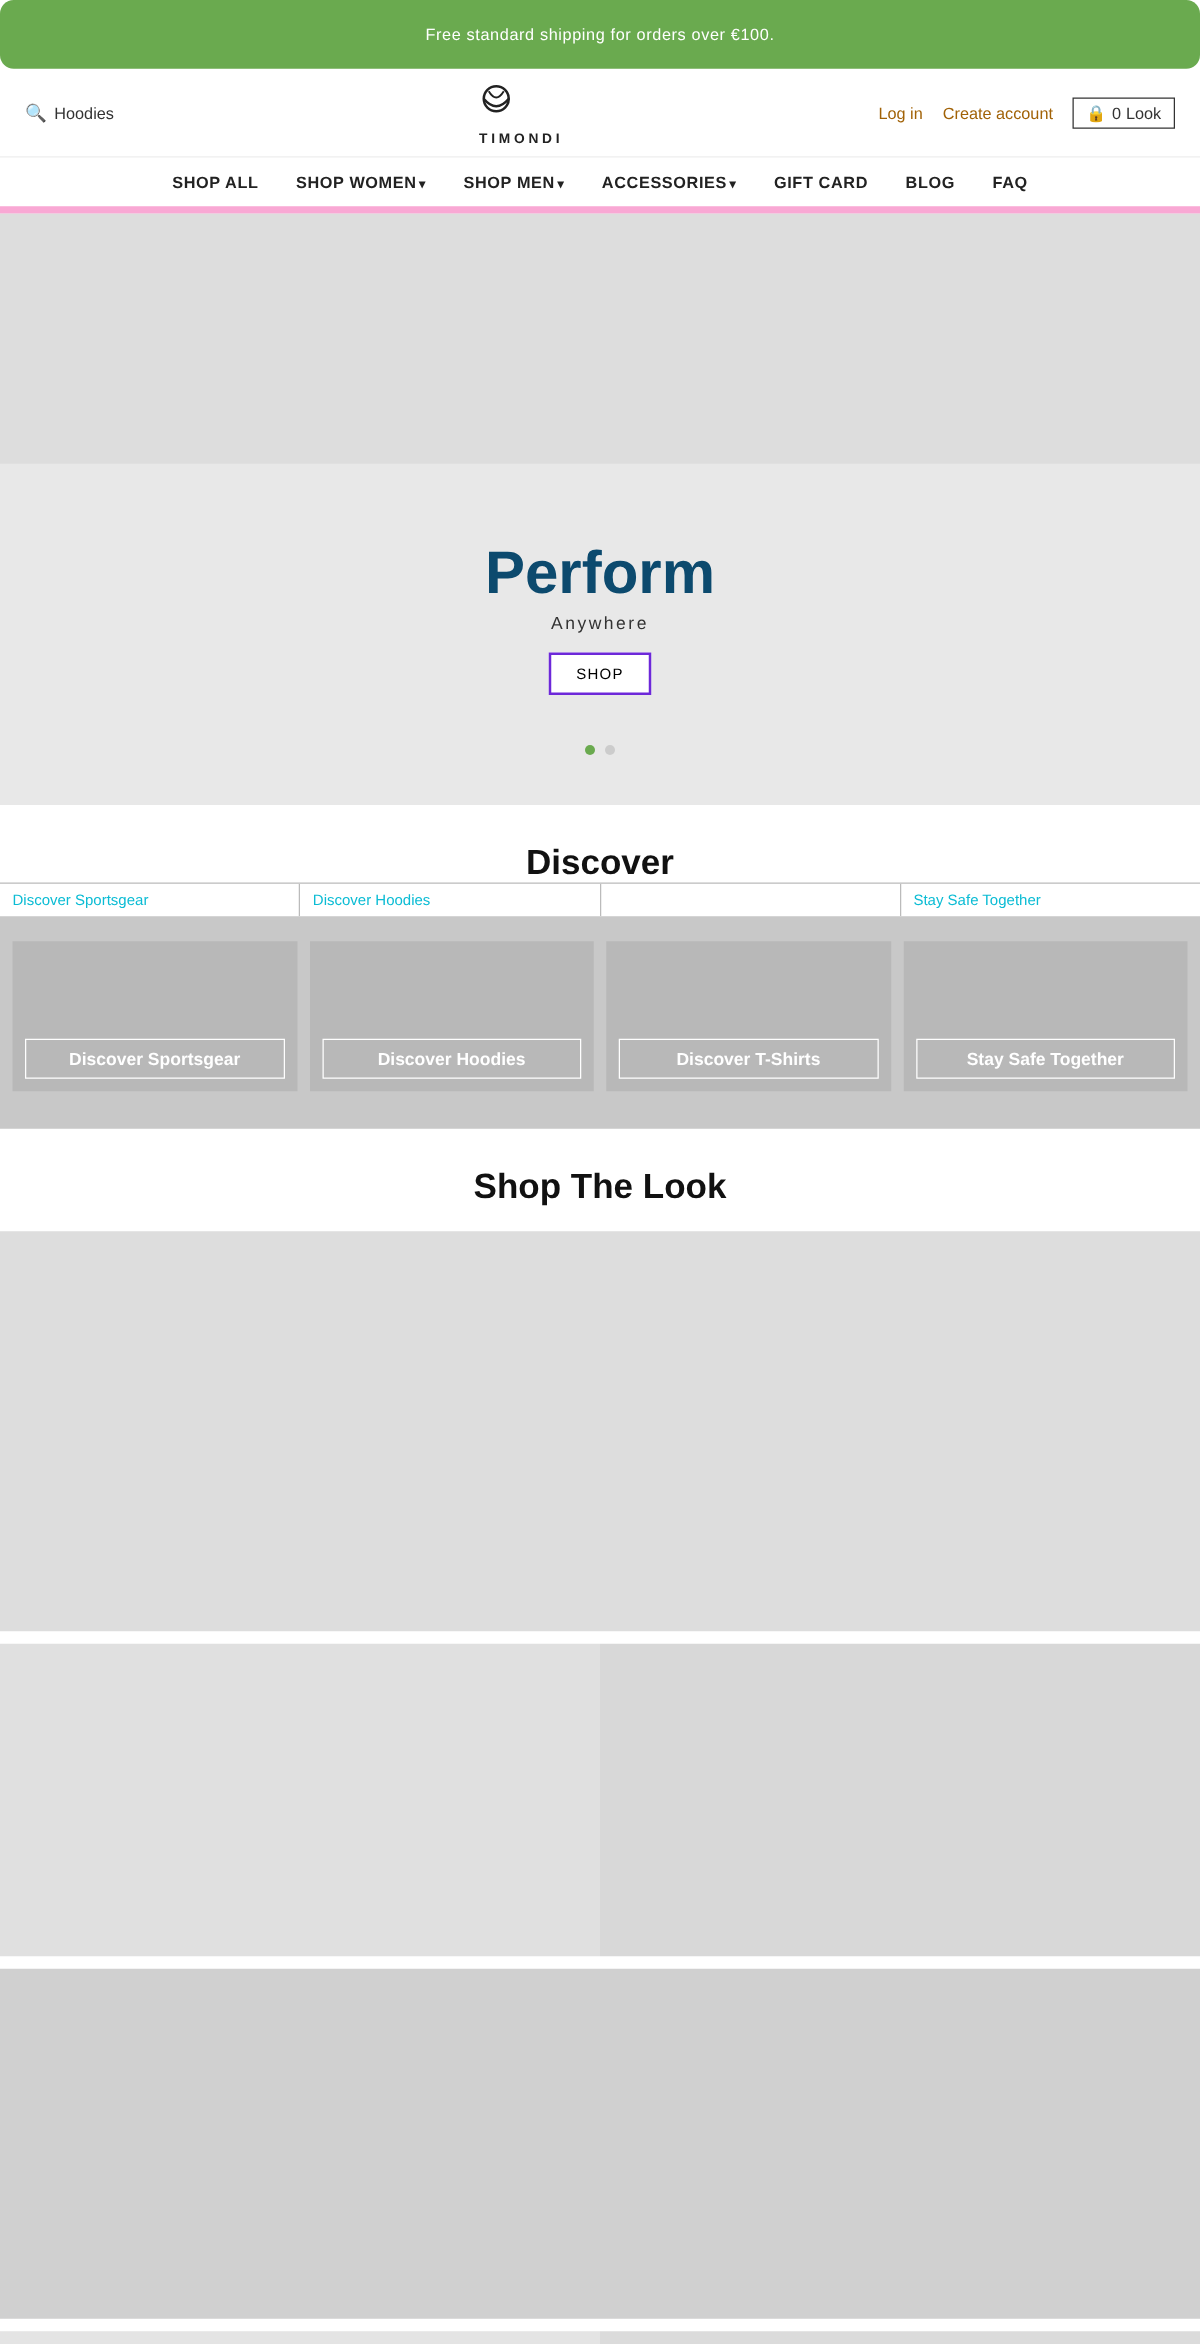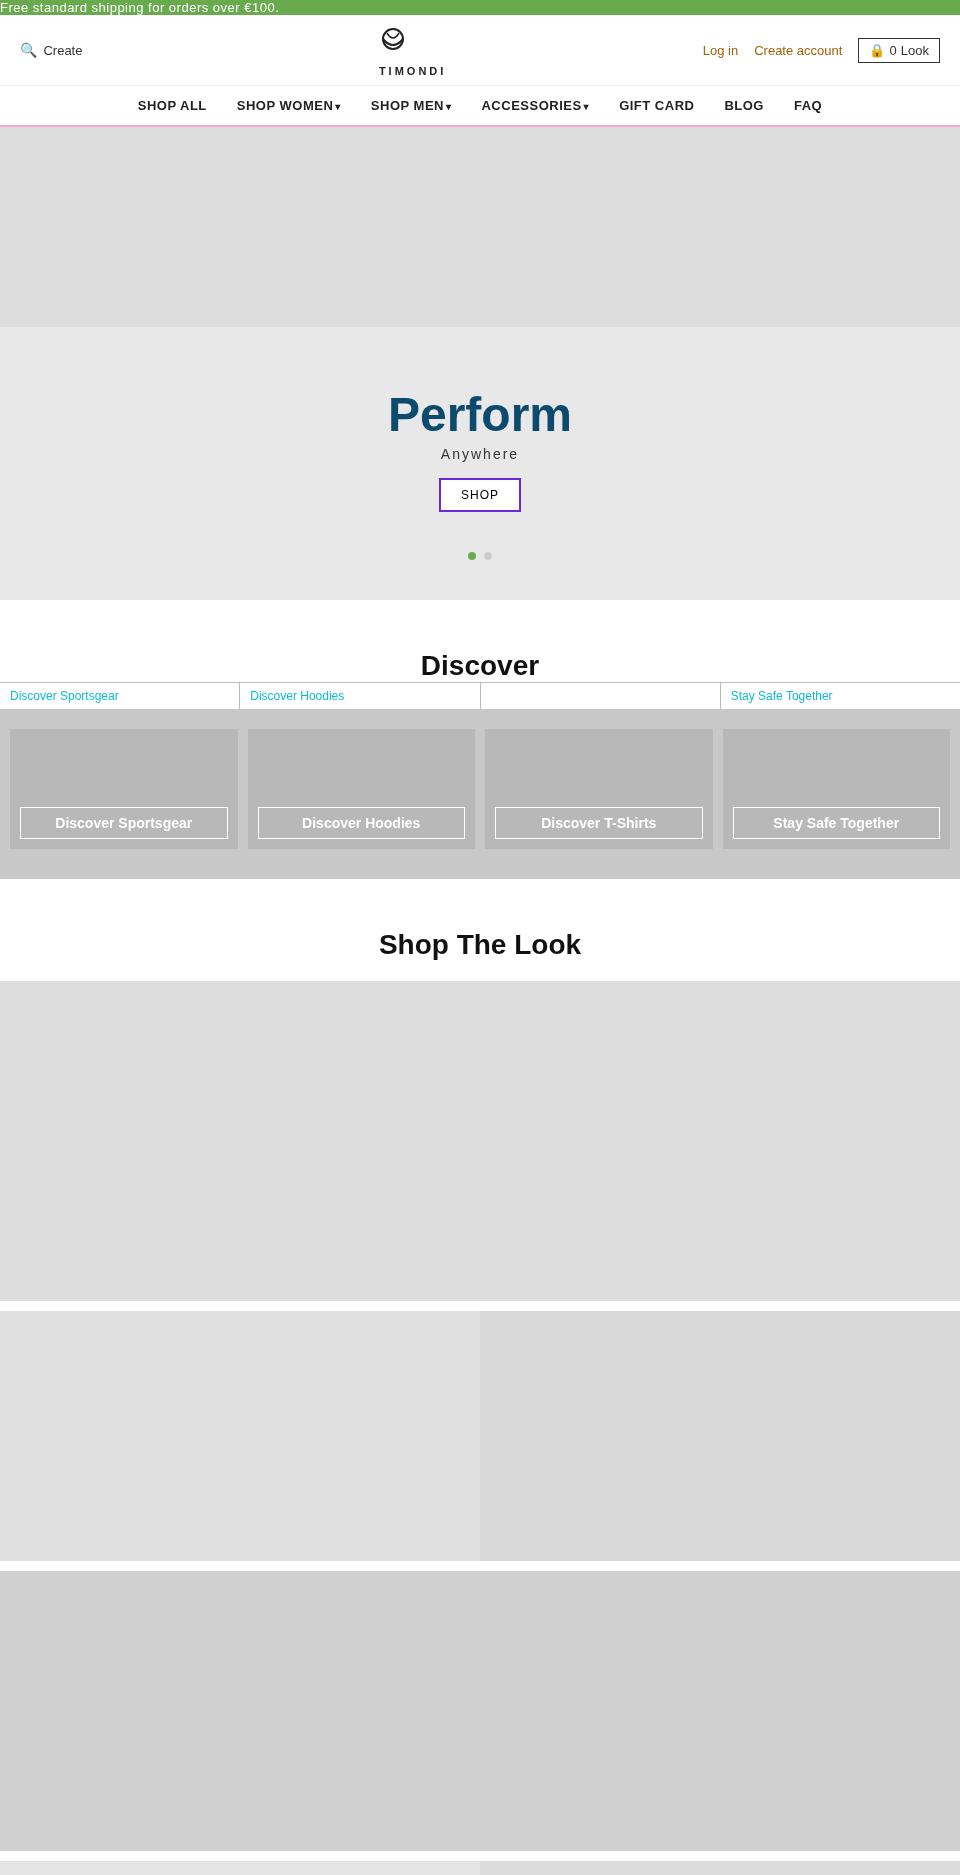--- a/index.html
+++ b/index.html
@@ -2,24 +2,25 @@
 <html><head>
   <meta charset="utf-8">
   <style>
     * { margin: 0; padding: 0; box-sizing: border-box; }
     body { font-family: Arial, sans-serif; background: #fff; width: 960px; }
 
     
     .top-banner {
       background-color: #6aaa4f;
       color: white;
-      text-align: left;
-      padding: 0 0;
+      text-align: center;
+      padding: 20px 0;
       font-size: 13px;
       letter-spacing: 0.5px;
+      border-radius: 11px;
     }
 
     
     .header {
       display: flex;
       align-items: center;
       justify-content: space-between;
       padding: 8px 20px;
       border-bottom: 1px solid #eee;
     }
@@ -67,21 +68,21 @@
       align-items: center;
       gap: 4px;
     }
 
     
     .nav {
       display: flex;
       justify-content: center;
       gap: 30px;
       padding: 12px 0;
-      border-bottom: 2px solid #f9a8d4;
+      border-bottom: 6px solid #f9a8d4;
     }
     .nav a {
       text-decoration: none;
       color: #222;
       font-size: 13px;
       letter-spacing: 0.5px;
       font-weight: 600;
     }
     .nav a .caret {
       font-size: 10px;
@@ -150,21 +151,20 @@
     
     .discover-section {
       padding: 30px 0 0;
     }
     .section-title {
       text-align: center;
       font-size: 28px;
       font-weight: bold;
       color: #111;
       margin-bottom: 0;
-      margin-top: 20px;
     }
 
     
     .category-strip {
       display: flex;
       width: 100%;
       overflow: hidden;
       border-top: 1px solid #bbb;
     }
     .category-label {
@@ -233,21 +233,21 @@
 </head>
 <body>
 
 <div class="top-banner">
   <span>Free standard shipping for orders over €100.</span>
 </div>
 
 <div class="header">
   <div class="header-left">
     <span class="search-icon-char">🔍</span>
-    <span>Create</span>
+    <span>Hoodies</span>
   </div>
   <div class="header-center">
     <svg class="logo-svg" viewBox="0 0 40 40" xmlns="http://www.w3.org/2000/svg">
       <circle cx="20" cy="16" r="10" fill="none" stroke="#222" stroke-width="2"></circle>
       <path d="M10 16 Q20 28 30 16" fill="none" stroke="#222" stroke-width="2"></path>
       <path d="M14 10 Q20 20 26 10" fill="none" stroke="#222" stroke-width="1.5"></path>
     </svg>
     <span class="logo-name">TIMONDI</span>
   </div>
   <div class="header-right">

